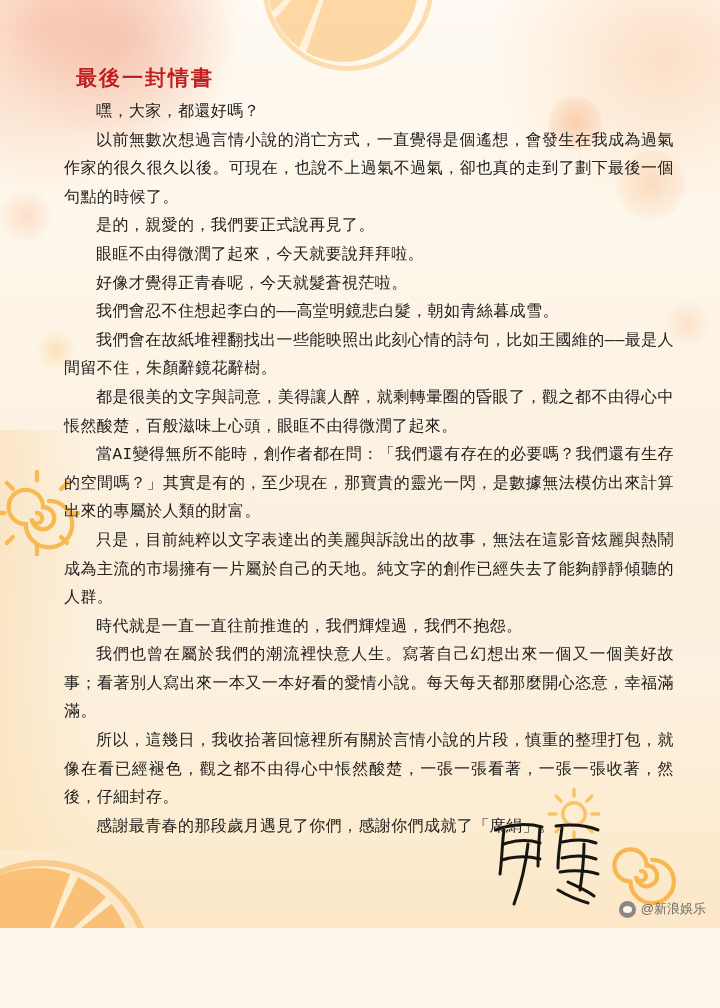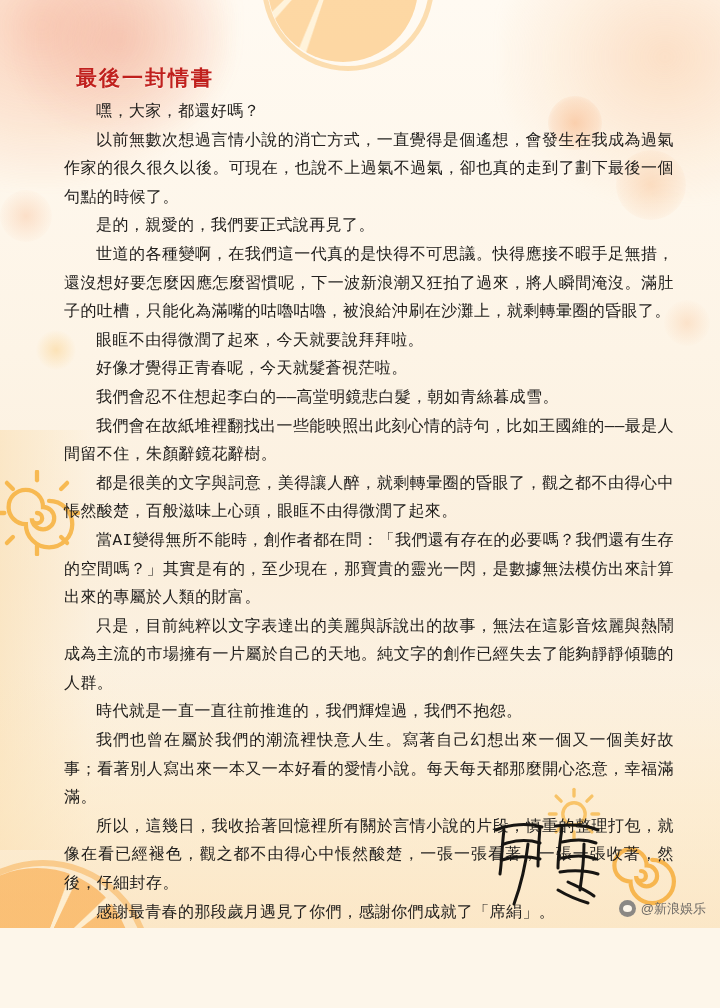--- a/index.html
+++ b/index.html
@@ -165,21 +165,21 @@
     bottom: 18px;
     width: 120px;
     height: 96px;
     z-index: 6;
   }
   .watermark {
     position: absolute;
     right: 14px;
     bottom: 10px;
     display: flex;
-    align-items: flex-start;
+    align-items: flex-end;
     gap: 5px;
     z-index: 8;
     color: #6d6a66;
     font-family: "Liberation Sans", sans-serif;
     font-size: 13px;
   }
   .weibo-eye {
     width: 17px; height: 17px; border-radius: 50%;
     background: #8b8884;
     display: inline-block;
@@ -248,21 +248,20 @@
       <path d="M27 27 L18 18"></path>
     </g>
   </svg>
 
   <div class="content">
     <h1 class="title">最後一封情書</h1>
     <div class="body-text">
       <p>嘿，大家，都還好嗎？</p>
       <p>以前無數次想過言情小說的消亡方式，一直覺得是個遙想，會發生在我成為過氣作家的很久很久以後。可現在，也說不上過氣不過氣，卻也真的走到了劃下最後一個句點的時候了。</p>
       <p>是的，親愛的，我們要正式說再見了。</p>
-      <p>世道的各種變啊，在我們這一代真的是快得不可思議。快得應接不暇手足無措，還沒想好要怎麼因應怎麼習慣呢，下一波新浪潮又狂拍了過來，將人瞬間淹沒。滿肚子的吐槽，只能化為滿嘴的咕嚕咕嚕，被浪給沖刷在沙灘上，就剩轉暈圈的昏眼了。</p>
       <p>眼眶不由得微潤了起來，今天就要說拜拜啦。</p>
       <p>好像才覺得正青春呢，今天就髮蒼視茫啦。</p>
       <p>我們會忍不住想起李白的——高堂明鏡悲白髮，朝如青絲暮成雪。</p>
       <p>我們會在故紙堆裡翻找出一些能映照出此刻心情的詩句，比如王國維的——最是人間留不住，朱顏辭鏡花辭樹。</p>
       <p>都是很美的文字與詞意，美得讓人醉，就剩轉暈圈的昏眼了，觀之都不由得心中悵然酸楚，百般滋味上心頭，眼眶不由得微潤了起來。</p>
       <p>當AI變得無所不能時，創作者都在問：「我們還有存在的必要嗎？我們還有生存的空間嗎？」其實是有的，至少現在，那寶貴的靈光一閃，是數據無法模仿出來計算出來的專屬於人類的財富。</p>
       <p>只是，目前純粹以文字表達出的美麗與訴說出的故事，無法在這影音炫麗與熱鬧成為主流的市場擁有一片屬於自己的天地。純文字的創作已經失去了能夠靜靜傾聽的人群。</p>
       <p>時代就是一直一直往前推進的，我們輝煌過，我們不抱怨。</p>
       <p>我們也曾在屬於我們的潮流裡快意人生。寫著自己幻想出來一個又一個美好故事；看著別人寫出來一本又一本好看的愛情小說。每天每天都那麼開心恣意，幸福滿滿。</p>
       <p>所以，這幾日，我收拾著回憶裡所有關於言情小說的片段，慎重的整理打包，就像在看已經褪色，觀之都不由得心中悵然酸楚，一張一張看著，一張一張收著，然後，仔細封存。</p>

